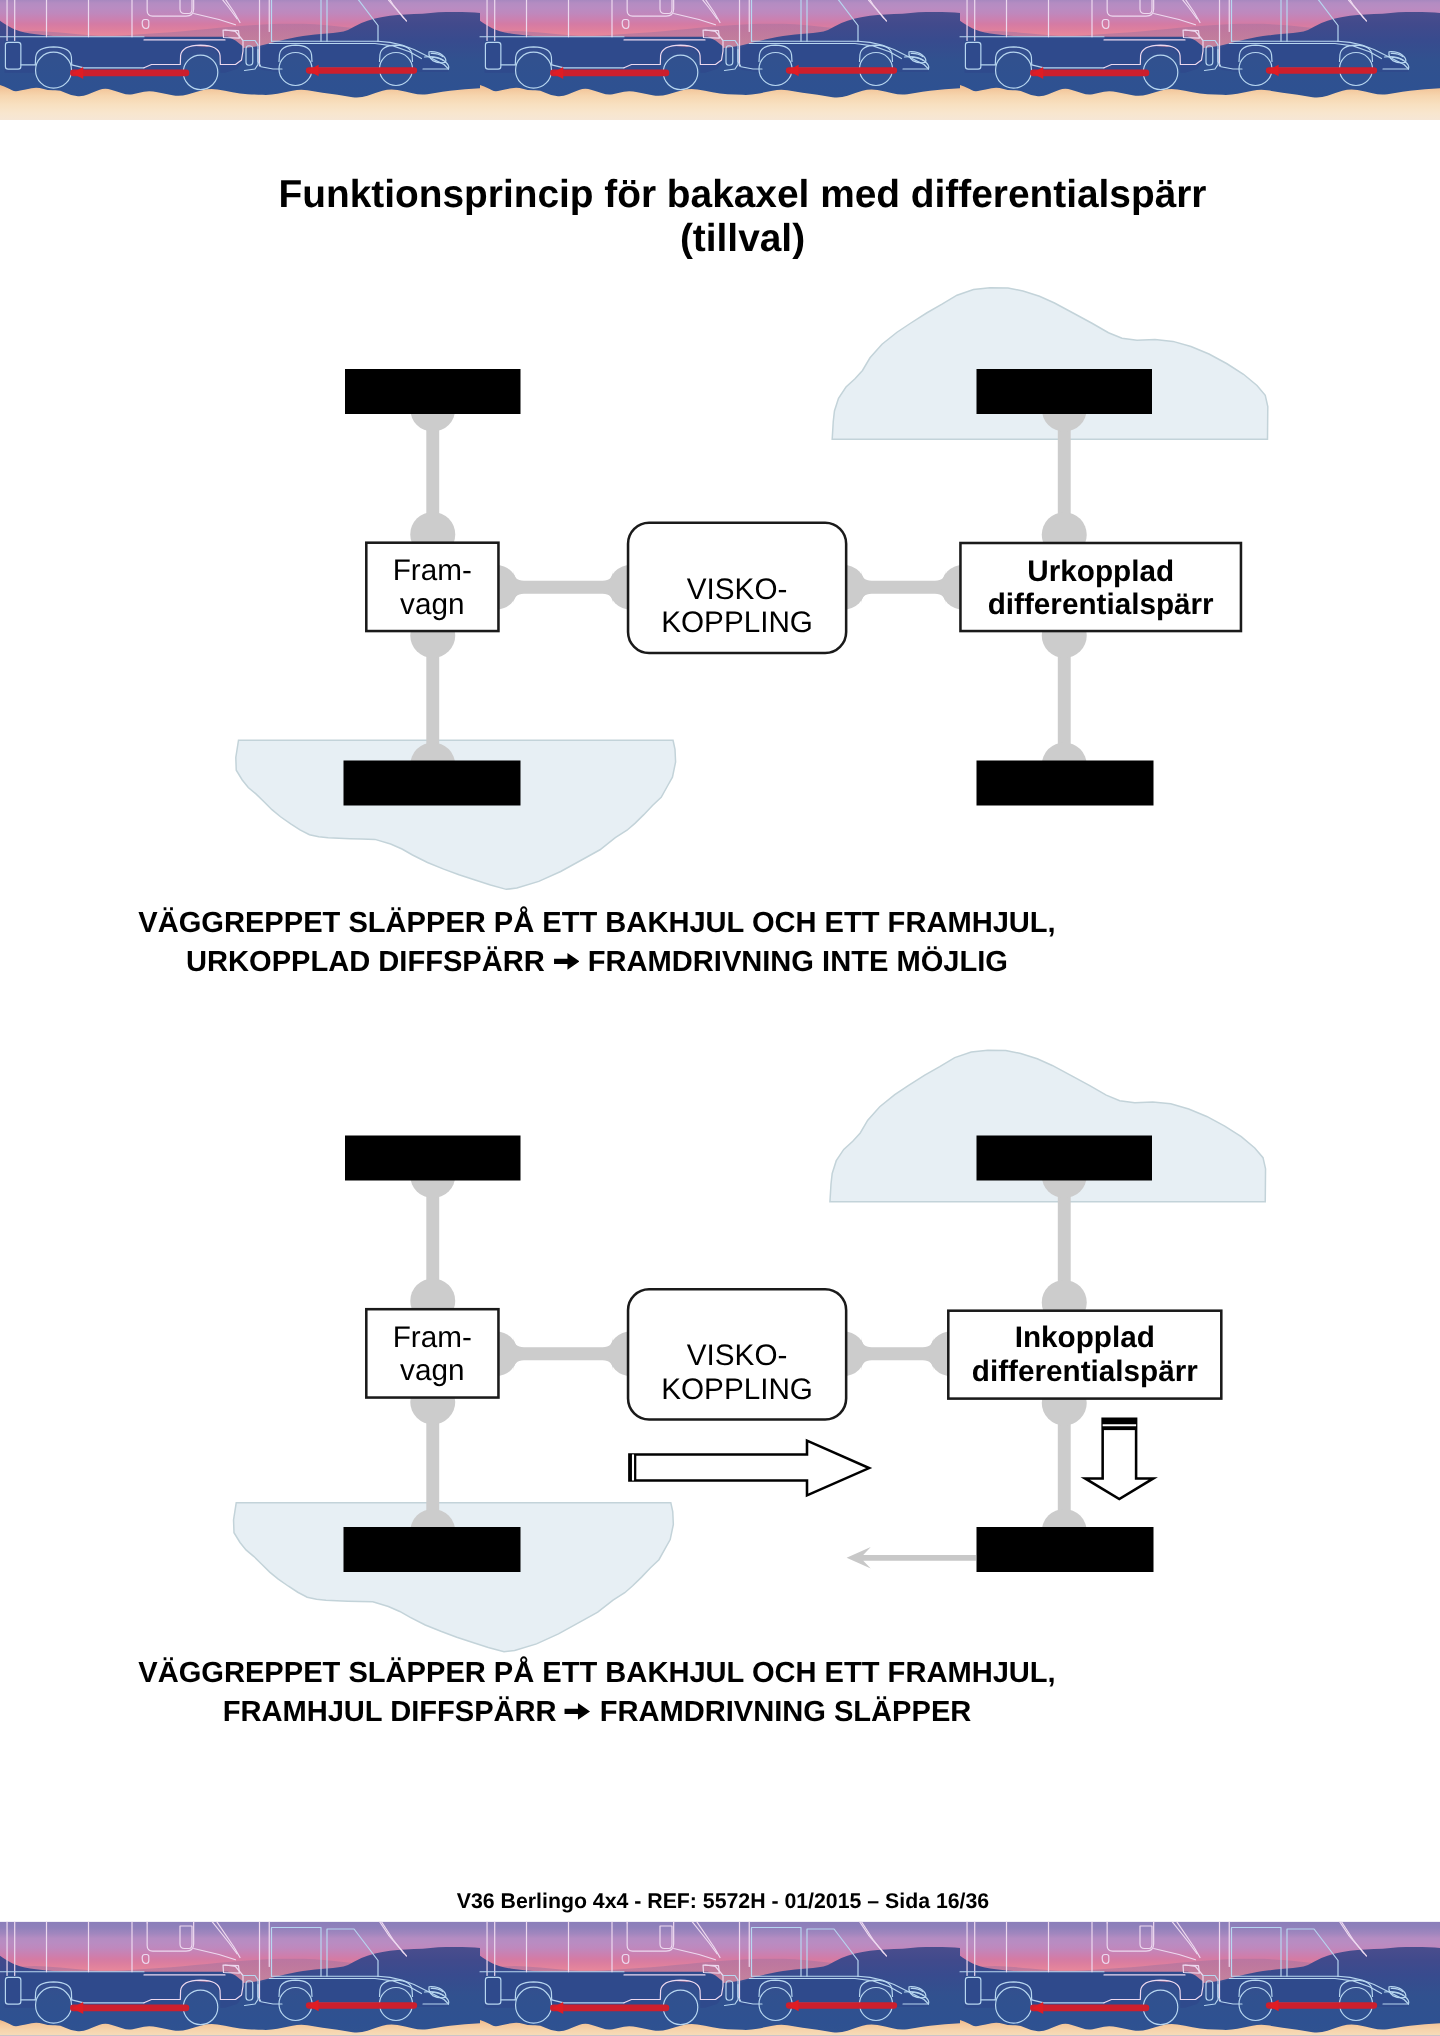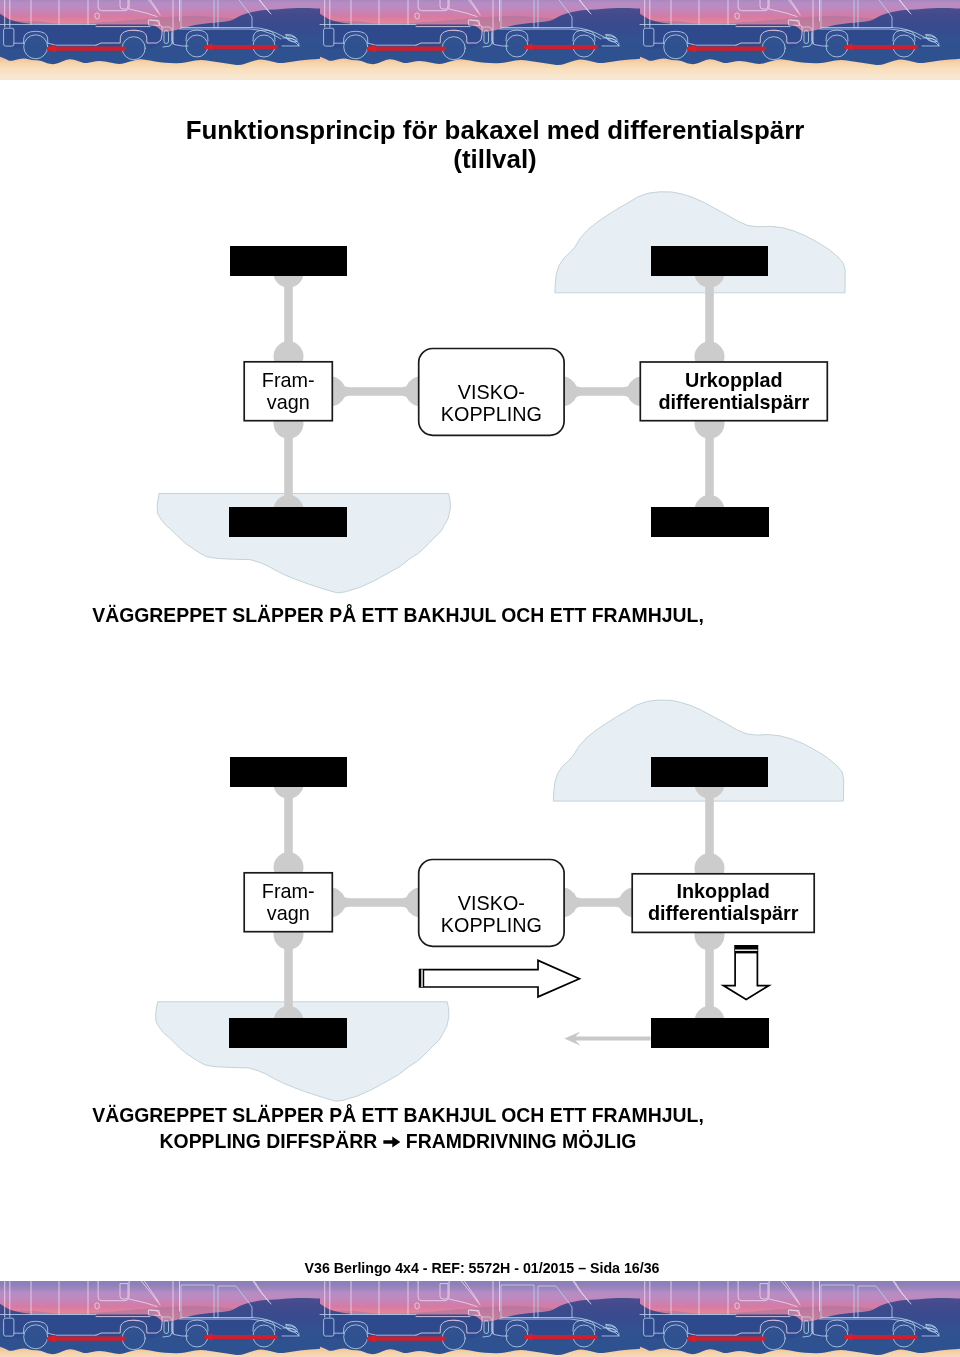--- a/index.html
+++ b/index.html
@@ -367,27 +367,30 @@
 <line class="hline" x1="735.1" y1="950.2" x2="757.4" y2="950.2" transform="translate(0,0.0)"></line>
 <path class="garrow" d="M564.4 1038.5 L580.5 1031.4 L575.5 1036.6 L650.6 1036.6 L650.6 1040.5 L575.5 1040.5 L580.5 1045.7 Z" transform="translate(0,0.0)"></path>
 </g>
 </svg>
 
 <div class="title" id="title1">Funktionsprincip för bakaxel med differentialspärr</div>
 <div class="title" id="title2">(tillval)</div>
 
 <div class="cap" id="cap1">
   <div>VÄGGREPPET SLÄPPER PÅ ETT BAKHJUL OCH ETT FRAMHJUL,</div>
+  <div><span>URKOPPLAD DIFFSPÄRR </span><span class="arw"><svg viewBox="0 0 100 100" width="17.9" height="17.9">
+            <path d="M2,40 L52,40 L52,19 L97,50 L52,81 L52,60 L2,60 Z"></path>
+          </svg></span><span> FRAMDRIVNING INTE MÖJLIG</span></div>
 </div>
 
 <div class="cap" id="cap2">
   <div>VÄGGREPPET SLÄPPER PÅ ETT BAKHJUL OCH ETT FRAMHJUL,</div>
-  <div><span>KOPPLING DIFFSPÄRR </span><span class="arw"><svg viewBox="0 0 100 100" width="17.9" height="17.9">
+  <div><span>FRAMHJUL DIFFSPÄRR </span><span class="arw"><svg viewBox="0 0 100 100" width="17.9" height="17.9">
             <path d="M2,40 L52,40 L52,19 L97,50 L52,81 L52,60 L2,60 Z"></path>
-          </svg></span><span> FRAMDRIVNING MÖJLIG</span></div>
+          </svg></span><span> FRAMDRIVNING SLÄPPER</span></div>
 </div>
 
 <div id="footer">V36 Berlingo 4x4 - REF: 5572H - 01/2015 – Sida 16/36</div>
 
 <div class="banner" id="banner-bottom">
   <div class="bnr-inner"><svg width="960" height="89" viewBox="0 0 960 89" xmlns="http://www.w3.org/2000/svg">
           <defs>
             <linearGradient id="skyB" x1="0" y1="0" x2="0" y2="1">
               <stop offset="0.000" stop-color="#8a7eba"></stop>
               <stop offset="0.045" stop-color="#9081bb"></stop>

